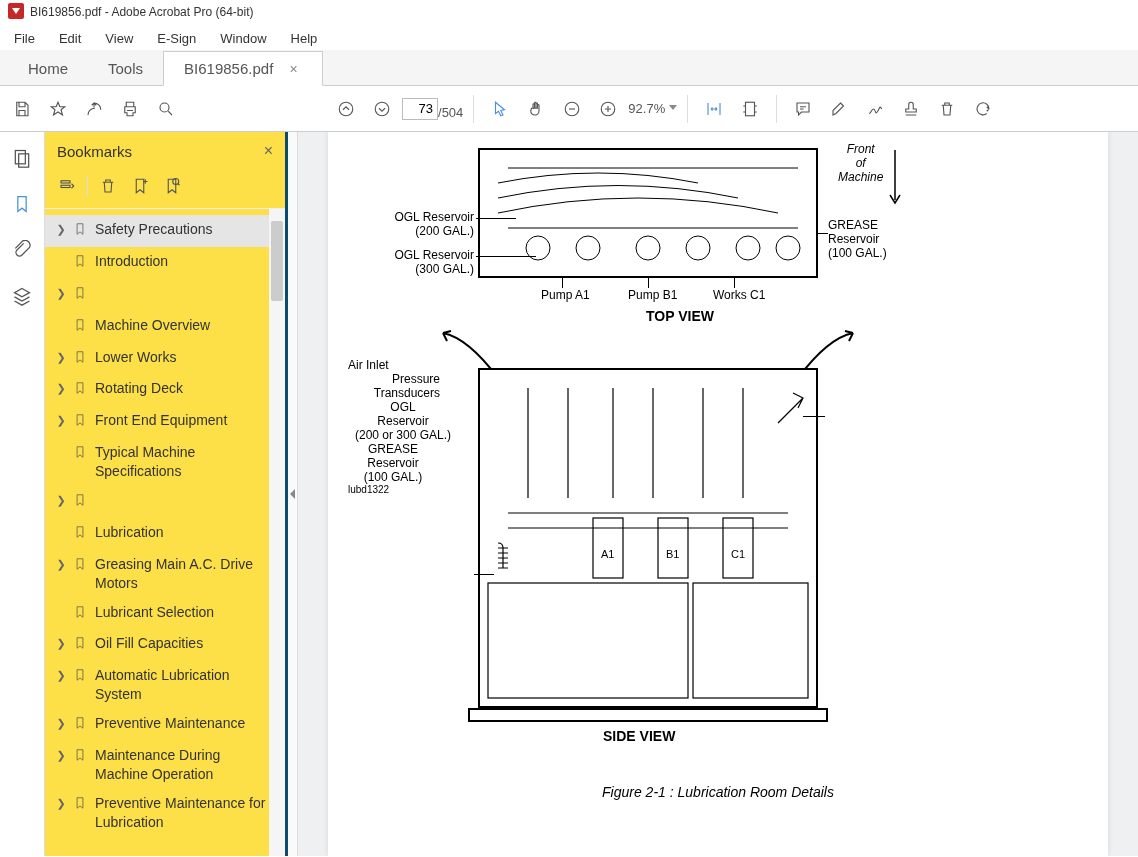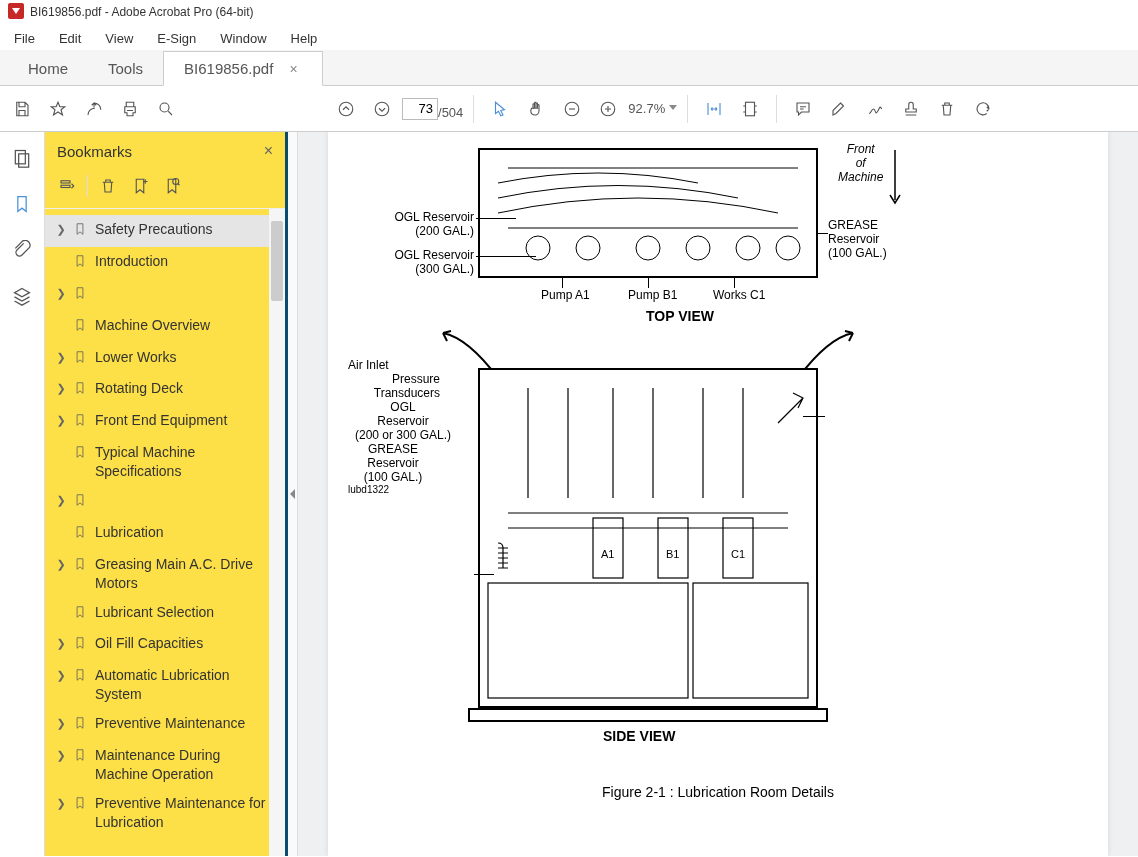--- a/index.html
+++ b/index.html
@@ -49,21 +49,21 @@
 .collapse-handle { width: 10px; background:#fafafa; border-right:1px solid #ddd; display:flex; align-items:center; justify-content:center; cursor:pointer;}
 .collapse-handle::after { content:""; width:0;height:0; border-top:5px solid transparent;border-bottom:5px solid transparent;border-right:5px solid #888;}
 .viewer { flex: 1; background: #eff0f1; display:flex; justify-content:center; overflow:hidden; position:relative;}
 .page { width: 780px; background:#fff; margin: 0; padding: 6px 20px 20px 20px; box-shadow: 0 0 6px rgba(0,0,0,.1); font-family: Arial, sans-serif;}
 .diagram { font-size: 12px; color:#000; font-family: Arial, sans-serif;}
 .topview { position:relative; height:200px;}
 .topview .box { position:absolute; border:2px solid #000; background:#fff;}
 .topview .lbl { position:absolute; font-size:12px;}
 .sideview { position:relative; height:420px; margin-top: 20px;}
 .sideview .box { position:absolute; border:2px solid #000; background:#fff;}
-.caption { text-align:center; font-size:14px; margin-top:6px; color:#000;}
+.caption { text-align:center; font-style:italic; font-size:14px; margin-top:6px; color:#000;}
 .section-title { text-align:center; font-weight:bold; font-size:14px; color:#000;}
 .leader { position:absolute; background:#000;}
 </style>
 </head>
 <body>
 
 <div class="titlebar">
   <div class="app-icon"></div>
   <span>BI619856.pdf - Adobe Acrobat Pro (64-bit)</span>
 </div>

